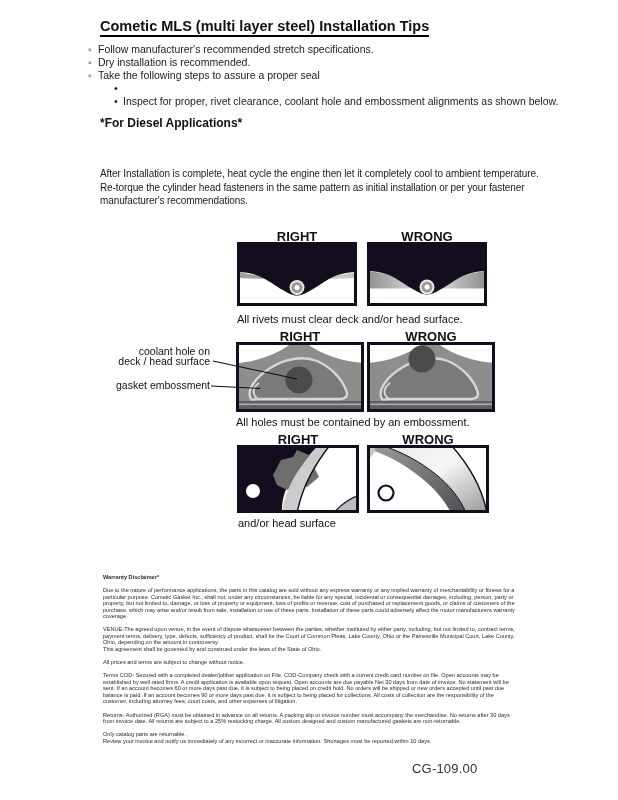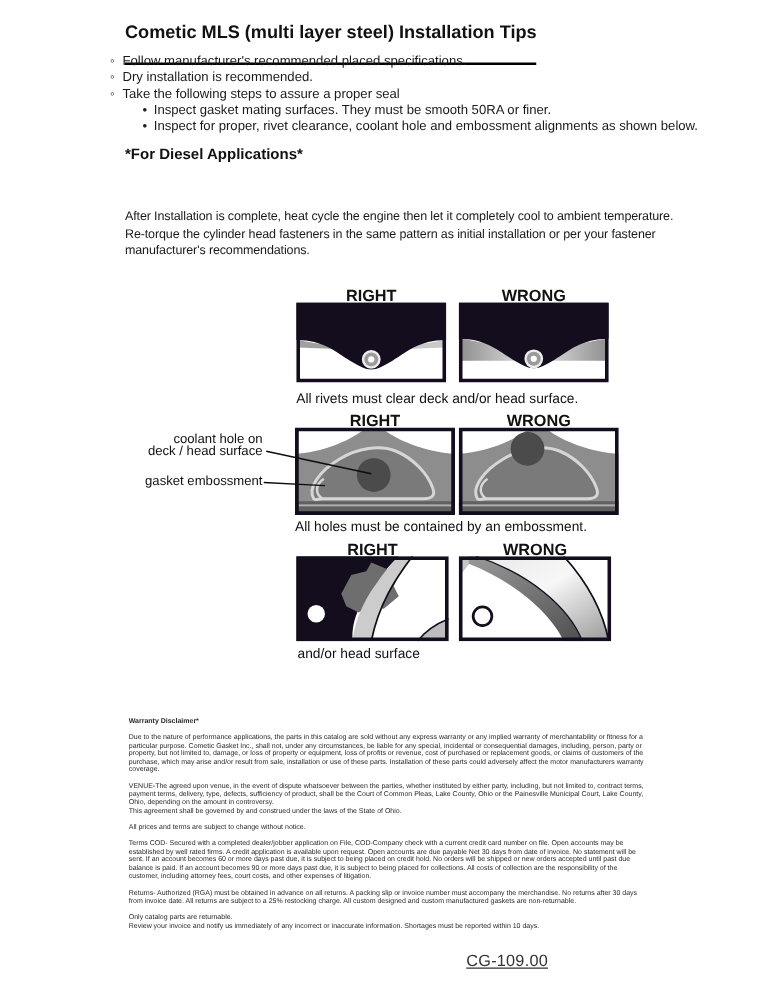--- a/index.html
+++ b/index.html
@@ -4,21 +4,21 @@
 <style>
   * { margin:0; padding:0; box-sizing:border-box; }
   html,body { background:#ffffff; }
   .page {
     position:relative; width:618px; height:800px; background:#ffffff;
     font-family:"Liberation Sans", sans-serif; color:#1a1a1a; overflow:hidden;
   }
   .abs { position:absolute; }
   .title {
     font-size:14.5px; font-weight:bold; letter-spacing:0px; color:#111;
-    display:inline-block; border-bottom:2px solid #000; padding-bottom:16px;
+    display:inline-block; border-bottom:2px solid #000; padding-bottom:1px;
   }
   .bullets { font-size:10.5px; line-height:13px; width:480px; }
   .bullet-row { display:flex; }
   .bullet-glyph { width:10px; flex:0 0 10px; text-align:left; }
   .bullet-row.sub { margin-left:26px; }
   .bullet-row.sub .bullet-glyph { width:9px; flex:0 0 9px; }
   .heading { font-size:12px; font-weight:bold; color:#111; }
   .para { font-size:10px; line-height:13.5px; letter-spacing:-0.1px; }
   .dlabel { width:120px; text-align:center; font-size:13px; color:#111;font-weight:bold; }
   .caption { font-size:11px; color:#111; line-height:12px; }
@@ -33,33 +33,32 @@
 </head>
 <body>
 
 <div class="page">
 
   <h1 class="abs title" style="left:100px; top:18px;">Cometic MLS (multi layer steel) Installation Tips</h1>
 
   <div class="abs bullets" style="left:88px; top:43px;">
     <div class="bullet-row">
       <span class="bullet-glyph">◦</span>
-      <span>Follow manufacturer's recommended placed specifications.</span>
+      <span>Follow manufacturer's recommended stretch specifications.</span>
     </div>
     <div class="bullet-row">
       <span class="bullet-glyph">◦</span>
       <span>Dry installation is recommended.</span>
     </div>
     <div class="bullet-row">
       <span class="bullet-glyph">◦</span>
       <span>Take the following steps to assure a proper seal</span>
     </div>
     <div class="bullet-row sub">
       <span class="bullet-glyph">•</span>
-      <span>Inspect gasket mating surfaces.  They must be smooth 50RA or finer.</span>
     </div>
     <div class="bullet-row sub">
       <span class="bullet-glyph">•</span>
       <span>Inspect for proper, rivet clearance, coolant hole and embossment alignments as shown below.</span>
     </div>
   </div>
 
   <div class="abs heading" style="left:100px; top:116px;">*For Diesel Applications*</div>
   <div class="abs para" style="left:100px; top:167px; width:440px;">After Installation is complete, heat cycle the engine then let it completely cool to ambient temperature. Re-torque the cylinder head fasteners in the same pattern as initial installation or per your fastener manufacturer's recommendations.</div>
 
@@ -188,15 +187,15 @@
     <p>Due to the nature of performance applications, the parts in this catalog are sold without any express warranty or any implied warranty of merchantability or fitness for a particular purpose. Cometic Gasket Inc., shall not, under any circumstances, be liable for any special, incidental or consequential damages, including, person, party or property, but not limited to, damage, or loss of property or equipment, loss of profits or revenue, cost of purchased or replacement goods, or claims of customers of the purchase, which may arise and/or result from sale, installation or use of these parts. Installation of these parts could adversely affect the motor manufacturers warranty coverage.</p>
     <p class="lp-tight">VENUE-The agreed upon venue, in the event of dispute whatsoever between the parties, whether instituted by either party, including, but not limited to, contract terms, payment terms, delivery, type, defects, sufficiency of product, shall be the Court of Common Pleas, Lake County, Ohio or the Painesville Municipal Court, Lake County, Ohio, depending on the amount in controversy.</p>
     <p>This agreement shall be governed by and construed under the laws of the State of Ohio.</p>
     <p>All prices and terms are subject to change without notice.</p>
     <p>Terms COD- Secured with a completed dealer/jobber application on File, COD-Company check with a current credit card number on file. Open accounts may be established by well rated firms. A credit application is available upon request. Open accounts are due payable Net 30 days from date of invoice. No statement will be sent. If an account becomes 60 or more days past due, it is subject to being placed on credit hold. No orders will be shipped or new orders accepted until past due balance is paid. If an account becomes 90 or more days past due, it is subject to being placed for collections. All costs of collection are the responsibility of the customer, including attorney fees, court costs, and other expenses of litigation.</p>
     <p>Returns- Authorized (RGA) must be obtained in advance on all returns. A packing slip or invoice number must accompany the merchandise. No returns after 30 days from invoice date. All returns are subject to a 25% restocking charge. All custom designed and custom manufactured gaskets are non-returnable.</p>
     <p class="lp-tight">Only catalog parts are returnable.</p>
     <p>Review your invoice and notify us immediately of any incorrect or inaccurate information. Shortages must be reported within 10 days.</p>
   </div>
 
-  <div class="abs footer-code" style="left:373px; top:761px;text-decoration:underline;">CG-109.00</div>
+  <div class="abs footer-code" style="left:412px; top:761px;">CG-109.00</div>
 
 </div>
 
 </body></html>

